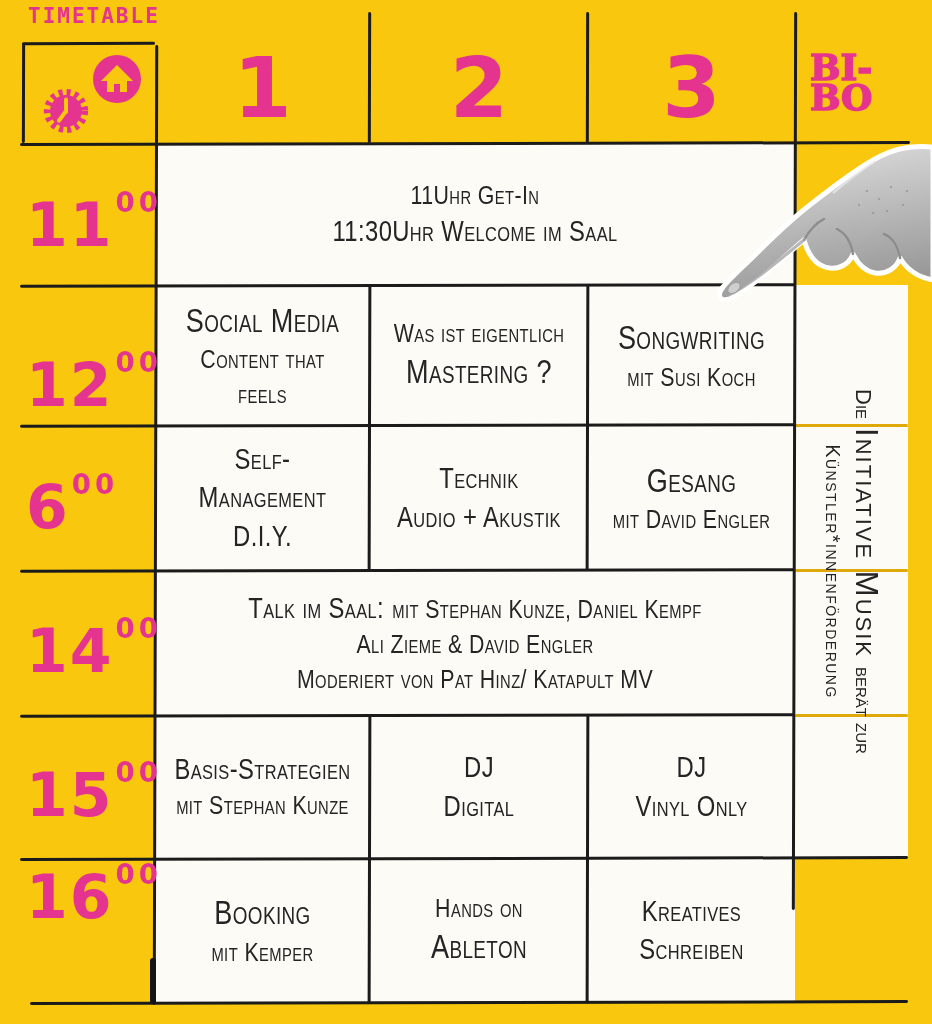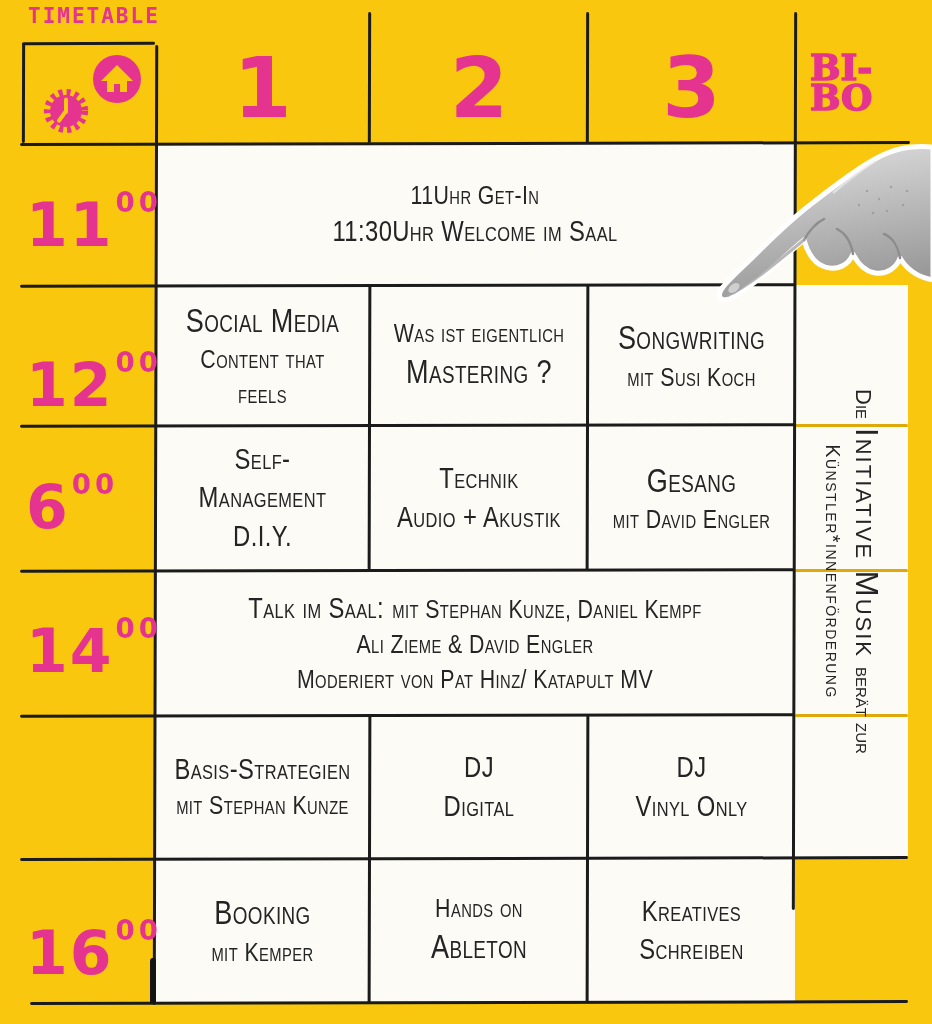--- a/index.html
+++ b/index.html
@@ -95,21 +95,22 @@
 
   <div class="bibo">
     <div>BI-</div>
     <div>BO</div>
   </div>
 
   <div class="time" style="top:190px;"><span>11</span><sup>00</sup></div>
   <div class="time" style="top:350px;"><span>12</span><sup>00</sup></div>
   <div class="time" style="top:472px;"><span>6</span><sup>00</sup></div>
   <div class="time" style="top:616px;"><span>14</span><sup>00</sup></div>
-  <div class="time" style="top:918px;"><span>16</span><sup>00</sup></div>
+  <div class="time" style="top:760px;"><span>15</span><sup>00</sup></div>
+  <div class="time" style="top:862px;"><span>16</span><sup>00</sup></div>
 
   <div class="cell" style="left:155px;top:143px;width:640px;height:142px;">
     <span class="sz-md">11Uhr Get-In</span>
     <span class="sz-lg">11:30Uhr Welcome im Saal</span>
   </div>
 
   <div class="cell" style="left:155px;top:285px;width:215px;height:140px;">
     <span class="sz-xl">Social Media</span>
     <span class="sz-md">Content that feels</span>
   </div>

